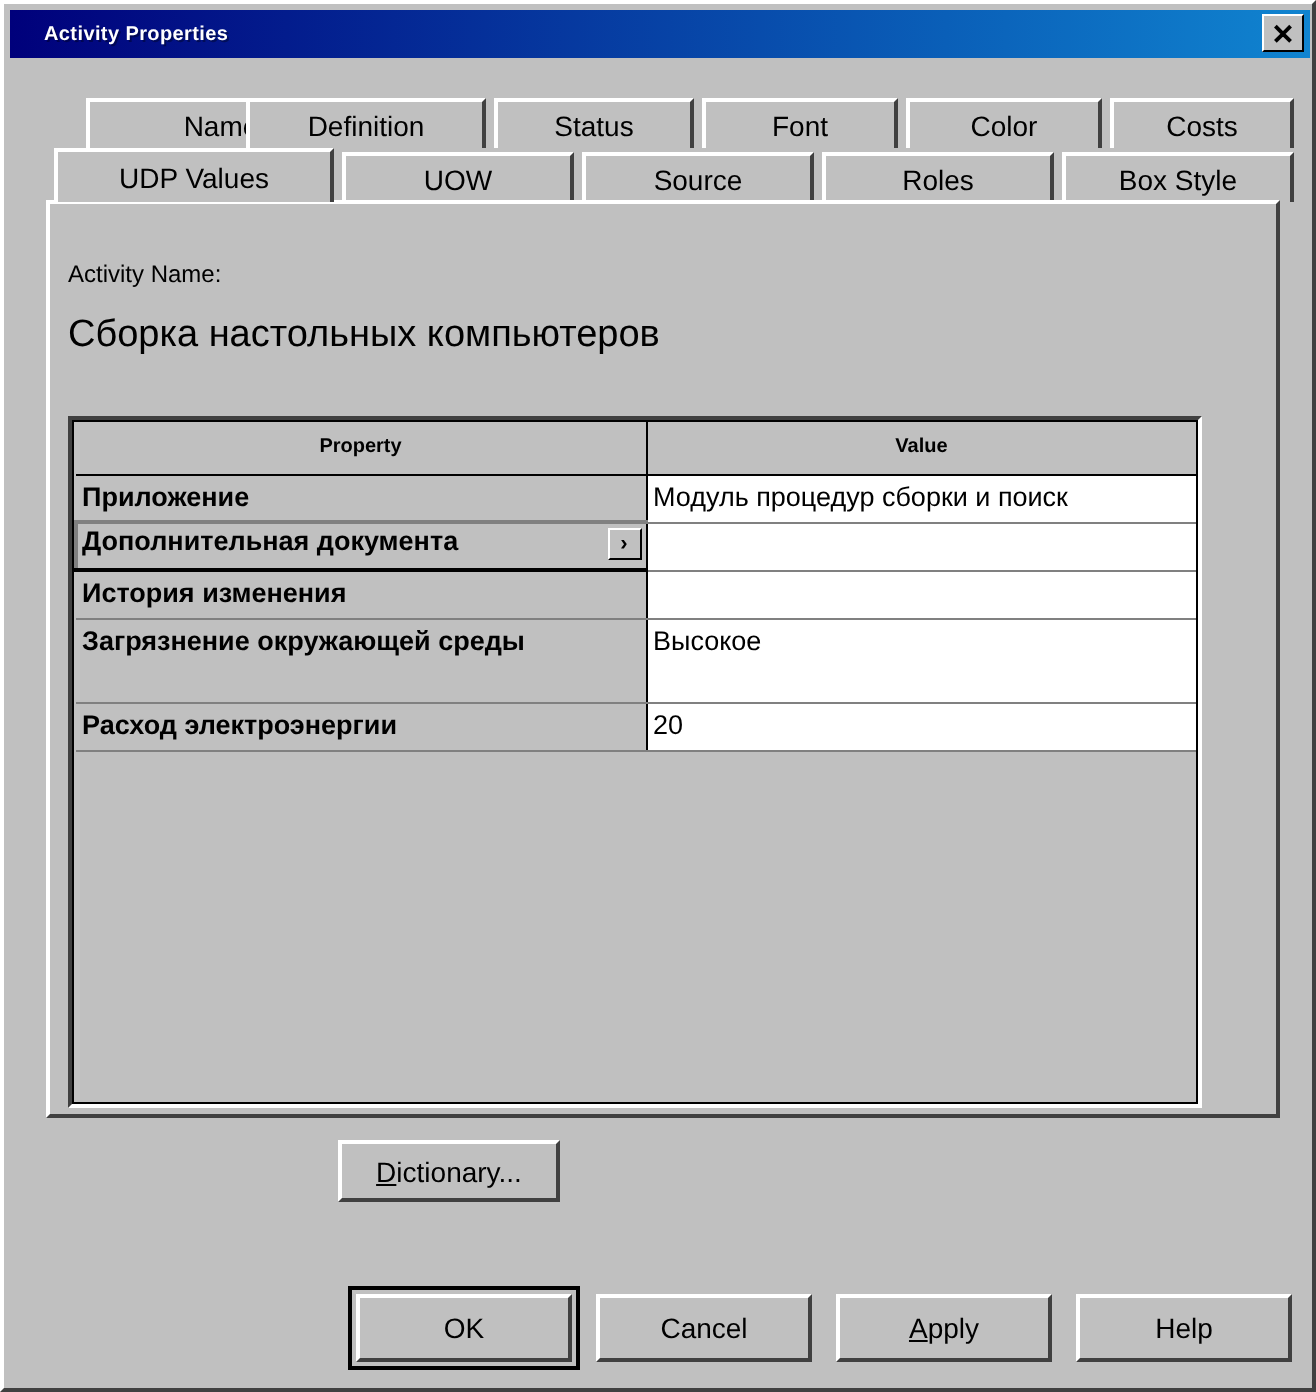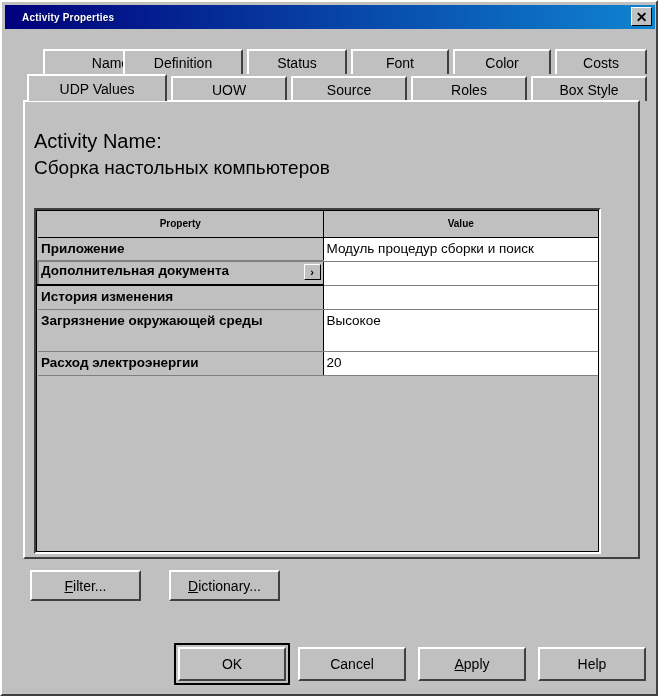--- a/index.html
+++ b/index.html
@@ -77,21 +77,21 @@
     position: absolute; left: 21px; top: 98px;
     width: 617px; height: 459px;
     background: #c0c0c0;
     border-top: 2px solid #ffffff;
     border-left: 2px solid #ffffff;
     border-right: 2px solid #404040;
     border-bottom: 2px solid #404040;
   }
   #activity-label {
     position: absolute; left: 9px; top: 28px;
-    font-size: 20px; color: #000;
+    font-size: 12px; color: #000;
   }
   #activity-value {
     position: absolute; left: 9px; top: 55px;
     font-size: 19px; color: #000;
   }
   
   #grid-outer {
     position: absolute; left: 9px; top: 106px;
     width: 567px; height: 346px;
     background: #c0c0c0;
@@ -275,23 +275,20 @@
               <tr>
                 <td style="background:#c0c0c0;border:none;border-right:none"></td>
                 <td style="background:#c0c0c0;border:none"></td>
               </tr>
             </tbody>
         </table>
       </div>
     </div>
   </div>
 
-  <div class="btn" id="btn-filter">
-    <span><u>F</u><span>ilter...</span></span>
-  </div>
   <div class="btn" id="btn-dictionary">
     <span><u>D</u><span>ictionary...</span></span>
   </div>
 
   <div id="btnbar">
       <div class="btn action-btn" id="btn-ok">
         <span>OK</span>
       </div>
       <div class="default-ring"></div>
       <div class="btn action-btn" id="btn-cancel">

